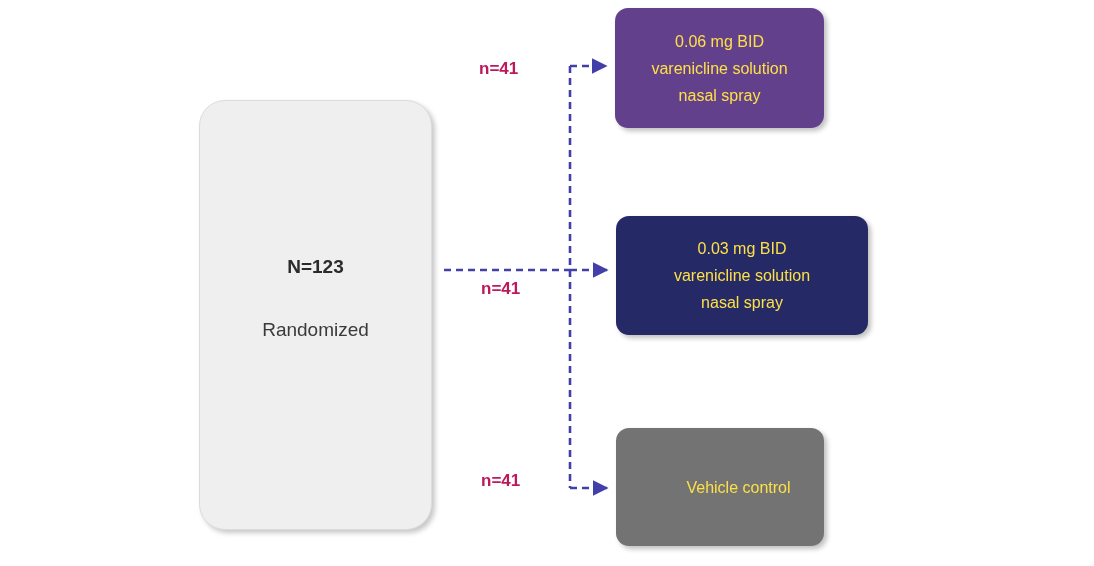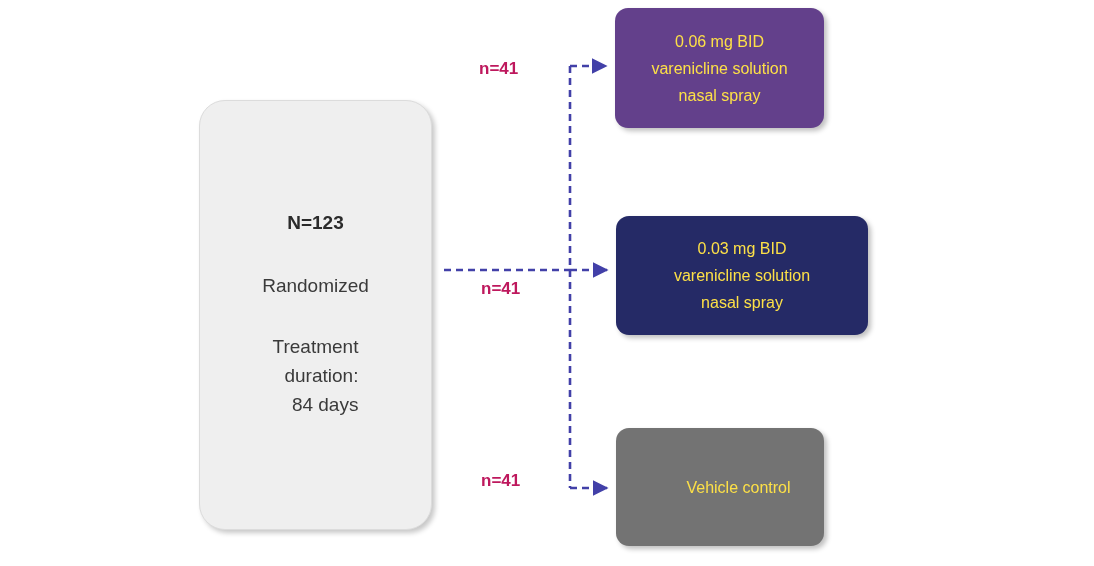--- a/index.html
+++ b/index.html
@@ -135,25 +135,20 @@
     <path d="M 570 488 L 607 488" stroke="#4240a8" stroke-width="2.6" fill="none" stroke-dasharray="7 5" marker-end="url(#arrow-head)"></path>
   </svg>
 
   <div class="source-box">
     <div class="source-title">N=123</div>
     <div class="gap-lg"></div>
     <div class="source-para">
       <div>Randomized</div>
     </div>
     <div class="gap-md"></div>
-    <div class="source-para">
-      <div>Treatment</div>
-      <div>duration:</div>
-      <div>84 days</div>
-    </div>
   </div>
 
   <div class="n-label" id="n-label-high">n=41</div>
   <div class="n-label" id="n-label-low">n=41</div>
   <div class="n-label" id="n-label-vehicle">n=41</div>
 
   <div class="arm-box" id="arm-high">
     <div class="arm-line">0.06 mg BID</div>
     <div class="arm-line">varenicline solution</div>
     <div class="arm-line">nasal spray</div>

